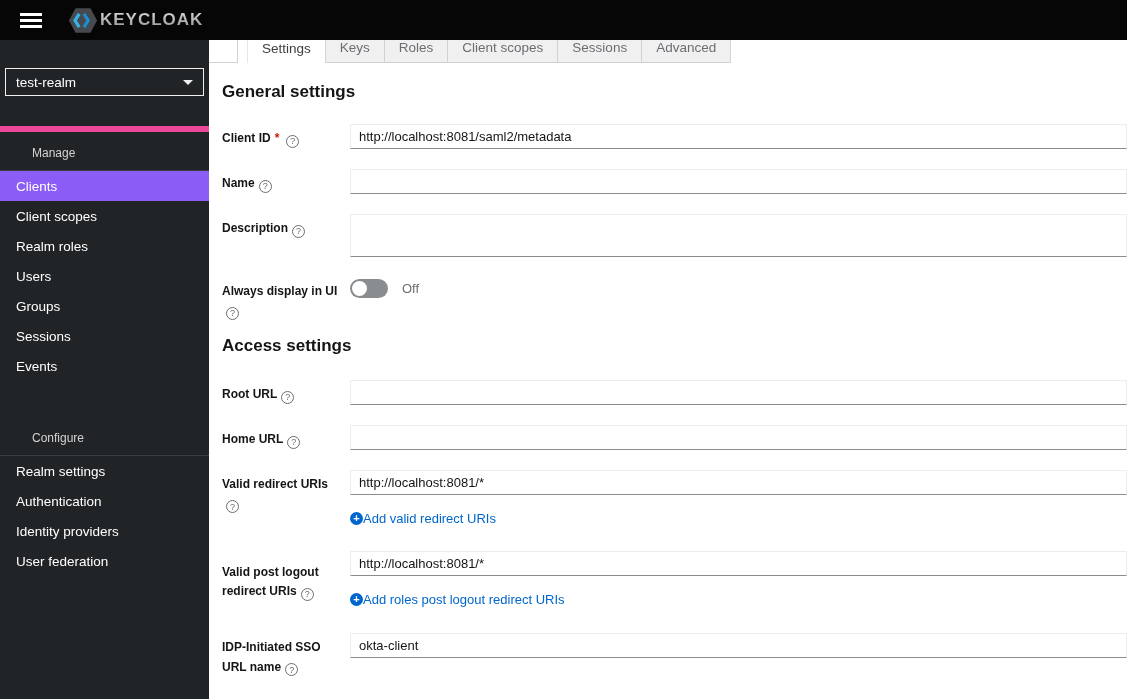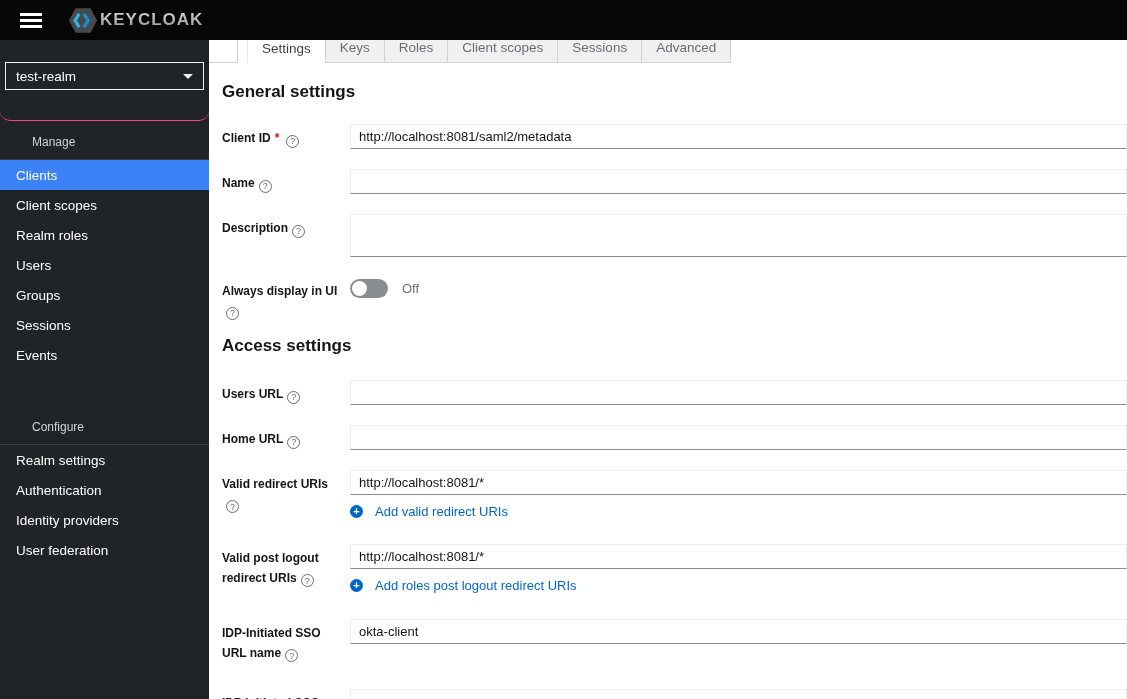--- a/index.html
+++ b/index.html
@@ -29,38 +29,38 @@
     font-size: 17px; font-weight: 700; letter-spacing: 1px;
     background: linear-gradient(180deg, #dcdcdc 0%, #8f9193 100%);
     -webkit-background-clip: text; background-clip: text; color: transparent;
   }
 
   
   .body { flex: 1; display: flex; min-height: 0; }
 
   
   .sidebar { width: 209px; flex-shrink: 0; background: #212427; color: #fff; overflow: hidden; }
-  .realm-section { border-bottom: 1px solid #ec4899; padding: 22px 5px 30px 5px; border-radius: 10px; }
+  .realm-section { border-bottom: 6px solid #ec4899; padding: 28px 5px 30px 5px; }
   .realm-box {
     height: 28px; border: 1px solid #f0f0f0; display: flex; align-items: center;
     justify-content: space-between; padding: 0 10px; font-size: 13.5px; cursor: pointer;
   }
   .caret-down {
     width: 0; height: 0; border-left: 5px solid transparent; border-right: 5px solid transparent;
     border-top: 5px solid #f0f0f0;
   }
   .nav-group-title {
     padding: 14px 16px 10px 32px; font-size: 12px; color: #d2d2d2;
     border-bottom: 1px solid #3c3f42;
   }
   .nav-item {
     height: 30px; display: flex; align-items: center; padding: 0 16px;
     font-size: 13.5px; color: #fff; cursor: pointer;
   }
-  .nav-item.active { background: #3b82f6; }
+  .nav-item.active { background: #8b5cf6; }
   .nav-group.gap { margin-top: 36px; }
 
   
   .main { flex: 1; min-width: 0; background: #fff; position: relative; }
 
   
   .tabs { position: absolute; top: -25px; left: 0; height: 48px; display: flex; z-index: 1; }
   .tab-scroll-btn {
     width: 29px; background: #fff; border-right: 1px solid #d2d2d2;
     border-bottom: 1px solid #d2d2d2; margin-right: 9px;
@@ -99,21 +99,21 @@
     height: 25px; border: 1px solid #ededed; border-bottom-color: #8a8d90;
     padding: 0 8px; font-size: 13px; color: #151515; background: #fff;
     font-family: "Liberation Sans", sans-serif; width: 100%; outline: none;
   }
   textarea.text { height: 43px; resize: none; padding: 4px 8px; }
   .w-mid { width: 640px; flex: none; }
   .w-redirect { width: 605px; flex: none; }
 
   .input-with-action { display: flex; align-items: center; gap: 14px; }
   .add-link {
-    margin-top: 9px; display: flex; align-items: center; gap: 12px;
+    margin-top: 16px; display: flex; align-items: center; gap: 0;
     color: #0066cc; font-size: 13px; cursor: pointer; width: max-content;
   }
   .plus-icon {
     width: 13px; height: 13px; border-radius: 50%; background: #0066cc; color: #fff;
     display: inline-flex; align-items: center; justify-content: center;
     font-size: 11px; font-weight: 700; line-height: 1;
   }
   .plus-icon::after { content: "+"; margin-top: -1px; }
 
   .toggle-row { display: flex; margin-bottom: 16px; }
@@ -221,21 +221,21 @@
           <div class="switch">
               <span class="knob"></span>
             </div>
           <span class="switch-label">Off</span>
         </div>
 
         <h1 class="section-heading second">Access settings</h1>
 
         <div class="form-row">
           <div class="label-col">
-            <span>Users URL</span><span class="help-icon"></span>
+            <span>Root URL</span><span class="help-icon"></span>
           </div>
           <div class="field-col">
             <input class="text w-mid" type="text" value="" style="">
           </div>
         </div>
 
         <div class="form-row">
           <div class="label-col">
             <span>Home URL</span><span class="help-icon"></span>
           </div>
@@ -253,21 +253,21 @@
               <input class="text w-redirect" type="text" value="http://localhost:8081/*" style="">
 
             </div>
             <div class="add-link">
               <span class="plus-icon"></span>
               <span>Add valid redirect URIs</span>
             </div>
           </div>
         </div>
 
-        <div class="form-row" style="margin-bottom:26px;">
+        <div class="form-row" style="margin-bottom:26px;align-items:center;">
           <div class="label-col">
             <span>Valid post logout redirect URIs</span><span class="help-icon"></span>
           </div>
           <div class="field-col">
             <div class="input-with-action">
               <input class="text w-redirect" type="text" value="http://localhost:8081/*" style="">
 
             </div>
             <div class="add-link">
               <span class="plus-icon"></span>

